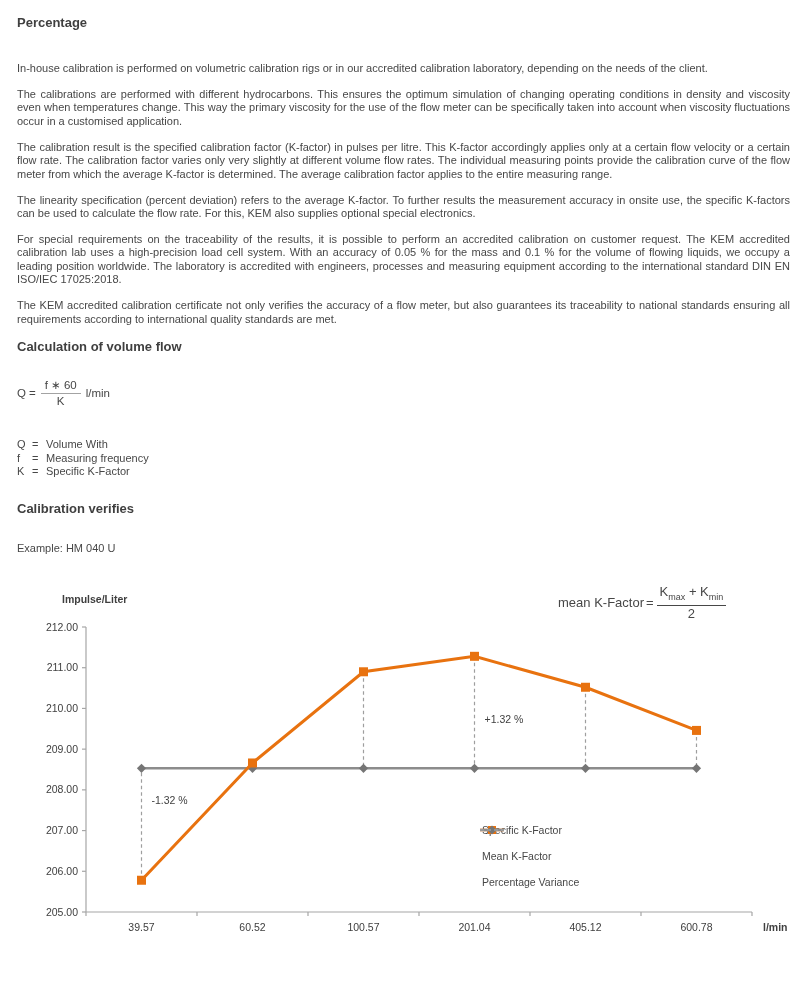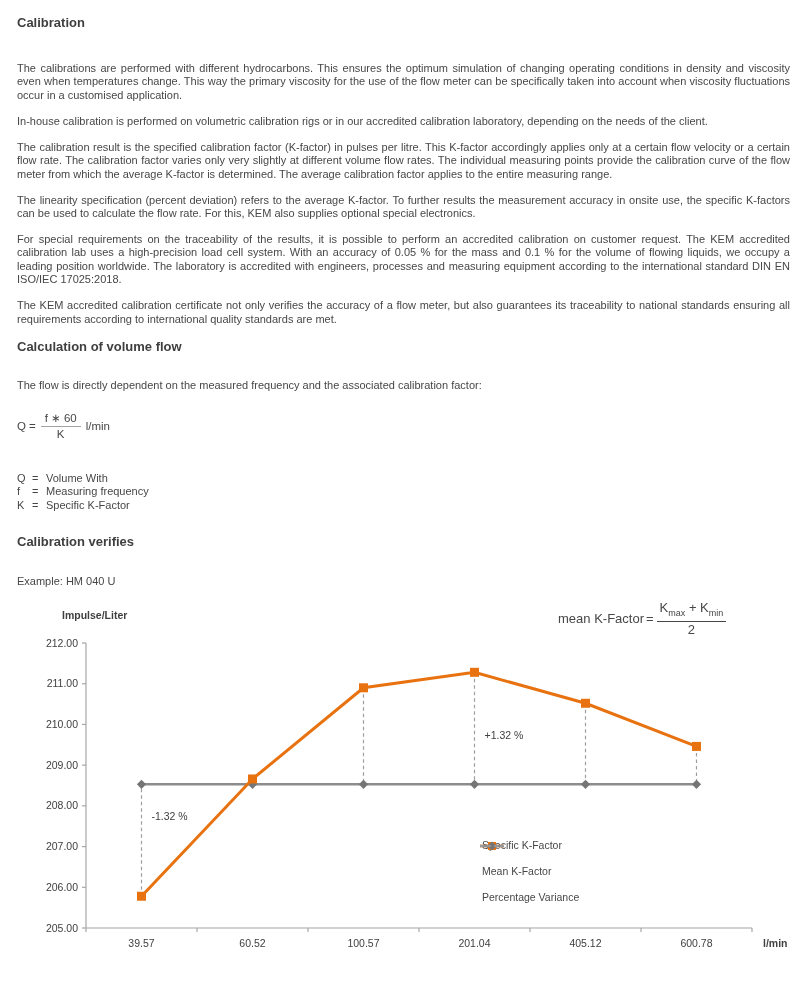--- a/index.html
+++ b/index.html
@@ -30,21 +30,21 @@
   .frac .num { display: block; padding: 0 4px 1px 4px; border-bottom: 1px solid #a3a3a3; }
   .frac .den { display: block; padding-top: 1px; }
 
   
   .defs { margin-top: 30px; line-height: 13.5px; }
   .def-row { display: grid; grid-template-columns: 15px 14px auto; }
 
   .example { margin: 0; }
 
   
-  .chart-wrap { position: relative; width: 773px; height: 367px; margin-left: 13px; margin-top: 6px; }
+  .chart-wrap { position: relative; width: 773px; height: 367px; margin-left: 13px; margin-top: 24px; }
   .chart-wrap svg { position: absolute; left: 0; top: 0; }
   svg text { font-family: "Liberation Sans", sans-serif; font-size: 10.5px; fill: var(--c-text); }
   svg text.bold { font-weight: bold; }
   .y-title { position: absolute; left: 32px; top: 14px; font-size: 10.5px; font-weight: bold; color: #3f3f3f; }
 
   
   .mean-formula {
     position: absolute; left: 528px; top: 6px;
     display: flex; align-items: center;
     font-size: 13px; color: #474747;
@@ -63,31 +63,30 @@
   .lg-fill-orange { fill: var(--c-orange); }
   .lg-line-gray { stroke: var(--c-gray); stroke-width: 2.5; }
   .lg-fill-gray { fill: #757575; }
   .lg-line-dash { stroke: var(--c-dash); stroke-width: 1.4; stroke-dasharray: 4,3; }
 </style>
 </head>
 <body>
 
 <div class="page">
 
-  <h1>Calibration</h1>
-
+  <h1>Percentage</h1>
+
+  <p class="para">In-house calibration is performed on volumetric calibration rigs or in our accredited calibration laboratory, depending on the needs of the client.</p>
   <p class="para">The calibrations are performed with different hydrocarbons. This ensures the optimum simulation of changing operating conditions in density and viscosity even when temperatures change. This way the primary viscosity for the use of the flow meter can be specifically taken into account when viscosity fluctuations occur in a customised application.</p>
-  <p class="para">In-house calibration is performed on volumetric calibration rigs or in our accredited calibration laboratory, depending on the needs of the client.</p>
   <p class="para">The calibration result is the specified calibration factor (K-factor) in pulses per litre. This K-factor accordingly applies only at a certain flow velocity or a certain flow rate. The calibration factor varies only very slightly at different volume flow rates. The individual measuring points provide the calibration curve of the flow meter from which the average K-factor is determined. The average calibration factor applies to the entire measuring range.</p>
   <p class="para">The linearity specification (percent deviation) refers to the average K-factor. To further results the measurement accuracy in onsite use, the specific K-factors can be used to calculate the flow rate. For this, KEM also supplies optional special electronics.</p>
   <p class="para">For special requirements on the traceability of the results, it is possible to perform an accredited calibration on customer request. The KEM accredited calibration lab uses a high-precision load cell system. With an accuracy of 0.05 % for the mass and 0.1 % for the volume of flowing liquids, we occupy a leading position worldwide. The laboratory is accredited with engineers, processes and measuring equipment according to the international standard DIN EN ISO/IEC 17025:2018.</p>
   <p class="para">The KEM accredited calibration certificate not only verifies the accuracy of a flow meter, but also guarantees its traceability to national standards ensuring all requirements according to international quality standards are met.</p>
 
   <h2 class="sec2">Calculation of volume flow</h2>
-  <p class="para intro">The flow is directly dependent on the measured frequency and the associated calibration factor:</p>
 
   <div class="formula-q">
     <span>Q</span>
     <span style="margin-left:3px">=</span>
     <span class="frac">
       <span class="num">f ∗ 60</span>
       <span class="den">K</span>
     </span>
     <span>l/min</span>
   </div>

